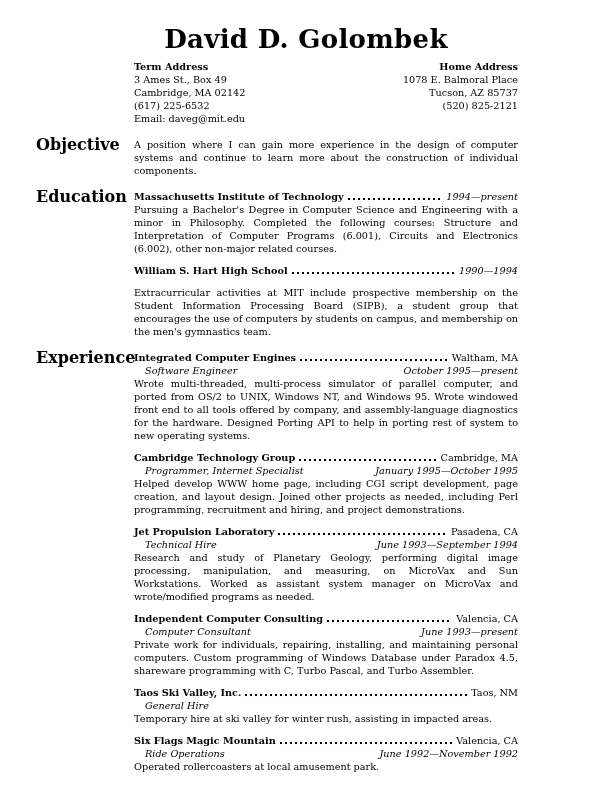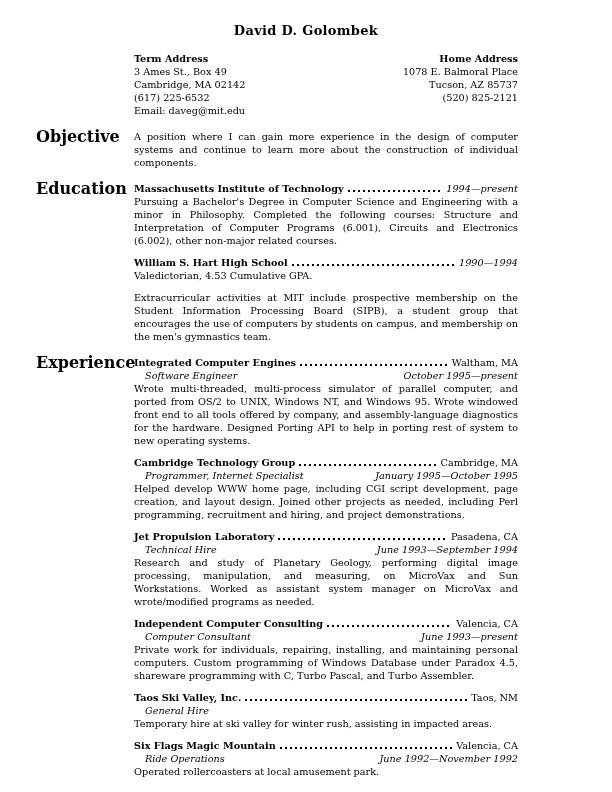--- a/index.html
+++ b/index.html
@@ -3,22 +3,22 @@
 <meta charset="utf-8">
 <style>
   html, body { margin: 0; padding: 0; }
   body {
     width: 612px; height: 792px; background: #ffffff; color: #000000;
     font-family: "DejaVu Serif", serif; font-size: 9.7px; line-height: 13px;
     overflow: hidden;
   }
   .page { position: relative; width: 612px; height: 792px; box-sizing: border-box; }
   .doc-title {
-    margin-top: 20px; text-align: center;
-    font-size: 13px; line-height: 22px; font-weight: bold;
+    margin-top: 28px; text-align: center;
+    font-size: 26px; line-height: 22px; font-weight: bold;
     letter-spacing: 0.3px;
   }
   .content { padding: 0 94px 0 36px; }
   
   .addresses {
     margin-left: 98px; margin-top: 10px;
     display: flex; justify-content: space-between;
   }
   .addr-col.right { text-align: right; }
   .addr-heading { font-weight: bold; }
@@ -88,21 +88,20 @@
     <div class="desc">Pursuing a Bachelor's Degree in Computer Science and Engineering with a minor in Philosophy. Completed the following courses: Structure and Interpretation of Computer Programs (6.001), Circuits and Electronics (6.002), other non-major related courses.</div>
   </div>
 
   <div class="entry">
     <div class="entry-head">
       <span class="org">William S. Hart High School</span>
       <span class="leader"></span>
       <span class="loc italic">1990—1994</span>
     </div>
 
-    <div class="desc">Valedictorian, 4.53 Cumulative GPA.</div>
   </div>
 
   <div class="entry">
 
     <div class="desc">Extracurricular activities at MIT include prospective membership on the Student Information Processing Board (SIPB), a student group that encourages the use of computers by students on campus, and membership on the men's gymnastics team.</div>
   </div>
 </div>
   </section>
 
   <section class="section">

